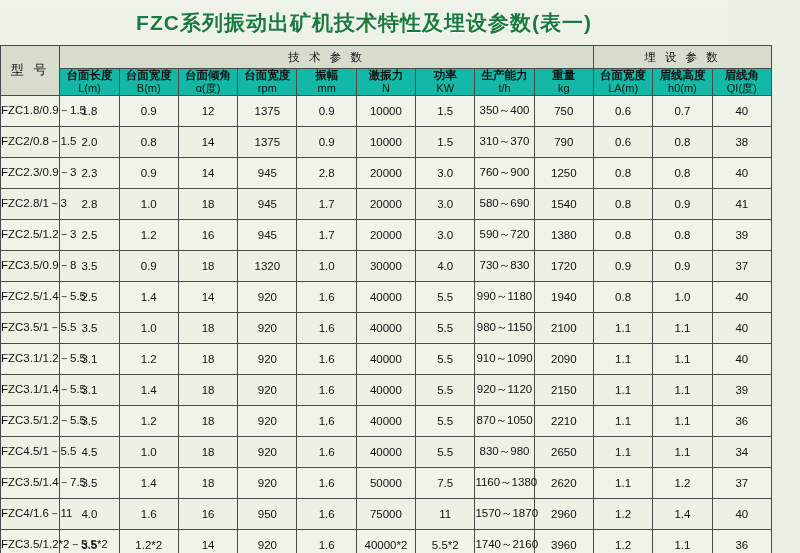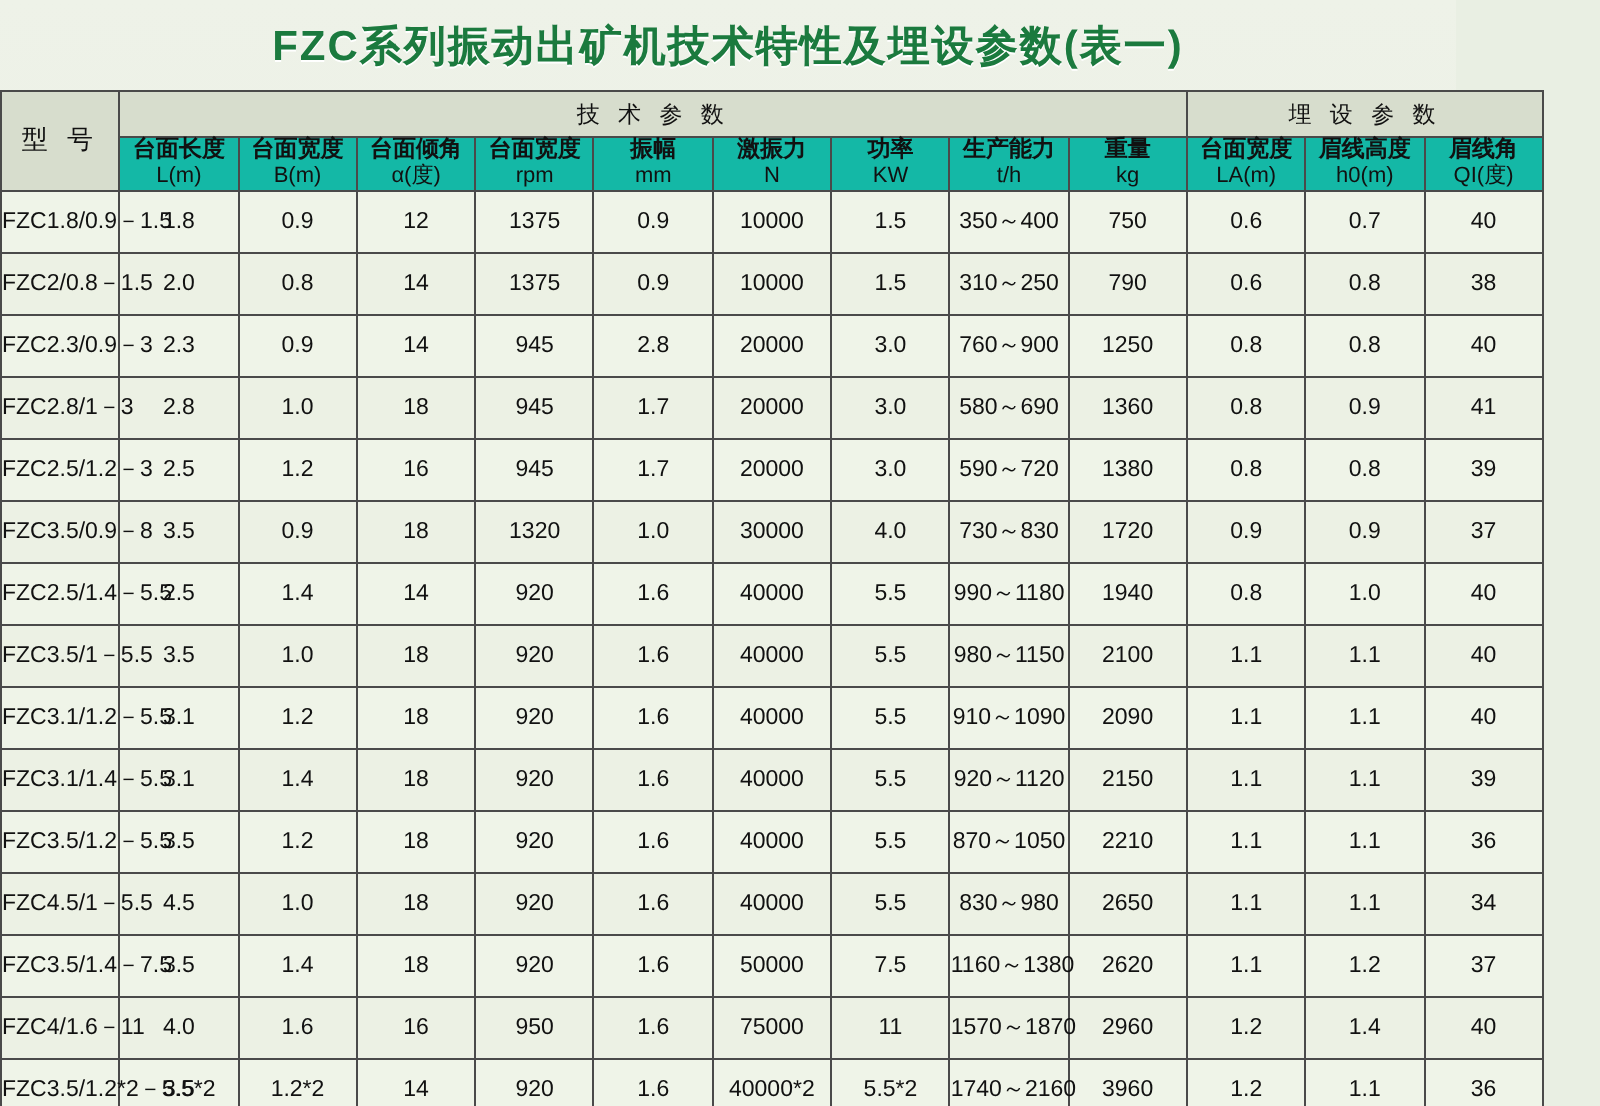--- a/index.html
+++ b/index.html
@@ -169,21 +169,21 @@
         </tr>
         <tr>
           <td class="model">FZC2/0.8－1.5</td>
           <td>2.0</td>
           <td>0.8</td>
           <td>14</td>
           <td>1375</td>
           <td>0.9</td>
           <td>10000</td>
           <td>1.5</td>
-          <td>310～250</td>
+          <td>310～370</td>
           <td>790</td>
           <td>0.6</td>
           <td>0.8</td>
           <td>38</td>
         </tr>
         <tr>
           <td class="model">FZC2.3/0.9－3</td>
           <td>2.3</td>
           <td>0.9</td>
           <td>14</td>
@@ -200,21 +200,21 @@
         <tr>
           <td class="model">FZC2.8/1－3</td>
           <td>2.8</td>
           <td>1.0</td>
           <td>18</td>
           <td>945</td>
           <td>1.7</td>
           <td>20000</td>
           <td>3.0</td>
           <td>580～690</td>
-          <td>1360</td>
+          <td>1540</td>
           <td>0.8</td>
           <td>0.9</td>
           <td>41</td>
         </tr>
         <tr>
           <td class="model">FZC2.5/1.2－3</td>
           <td>2.5</td>
           <td>1.2</td>
           <td>16</td>
           <td>945</td>

